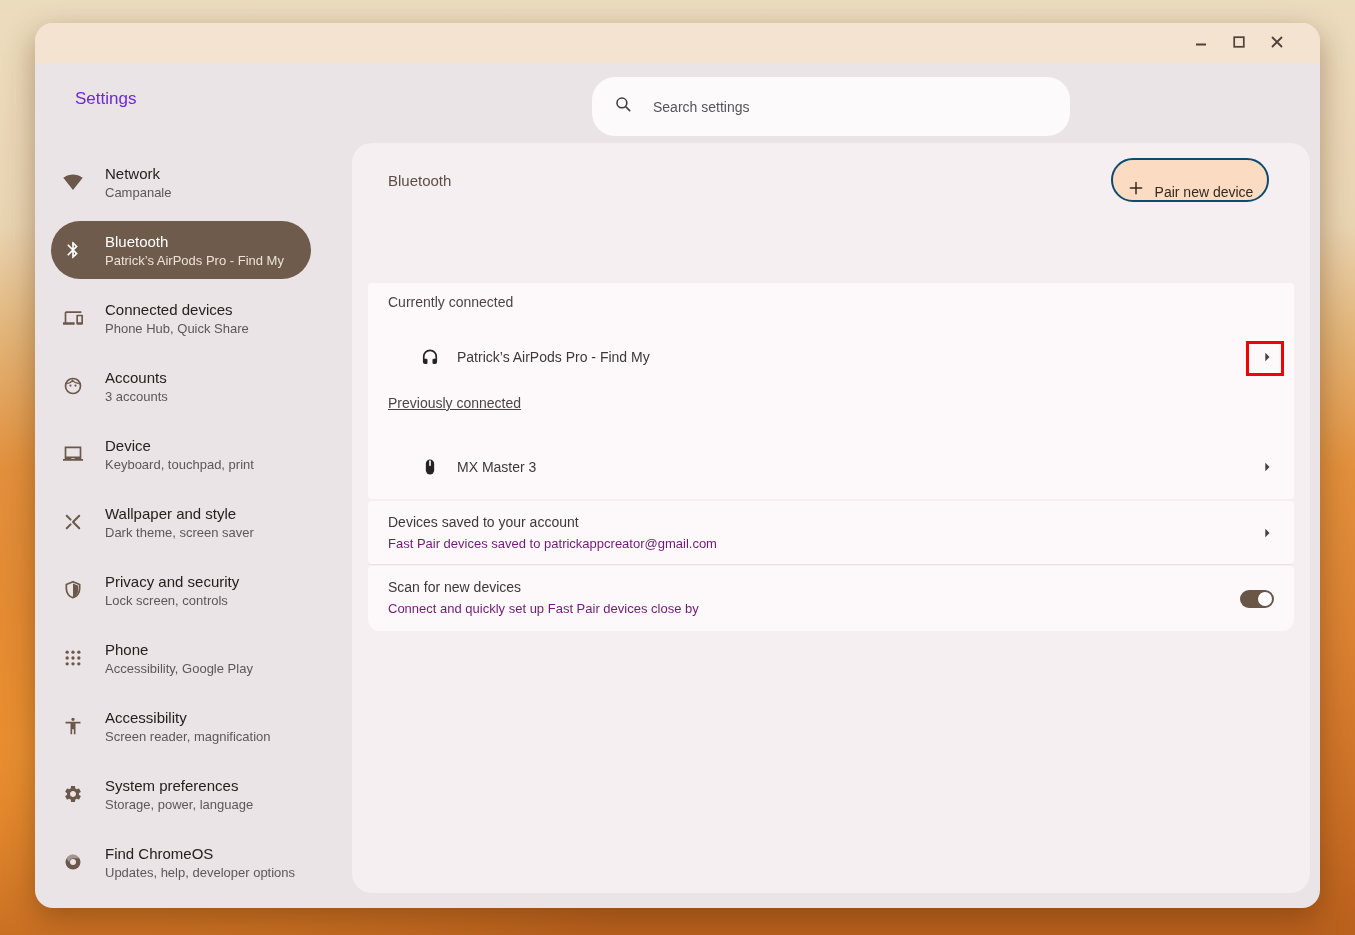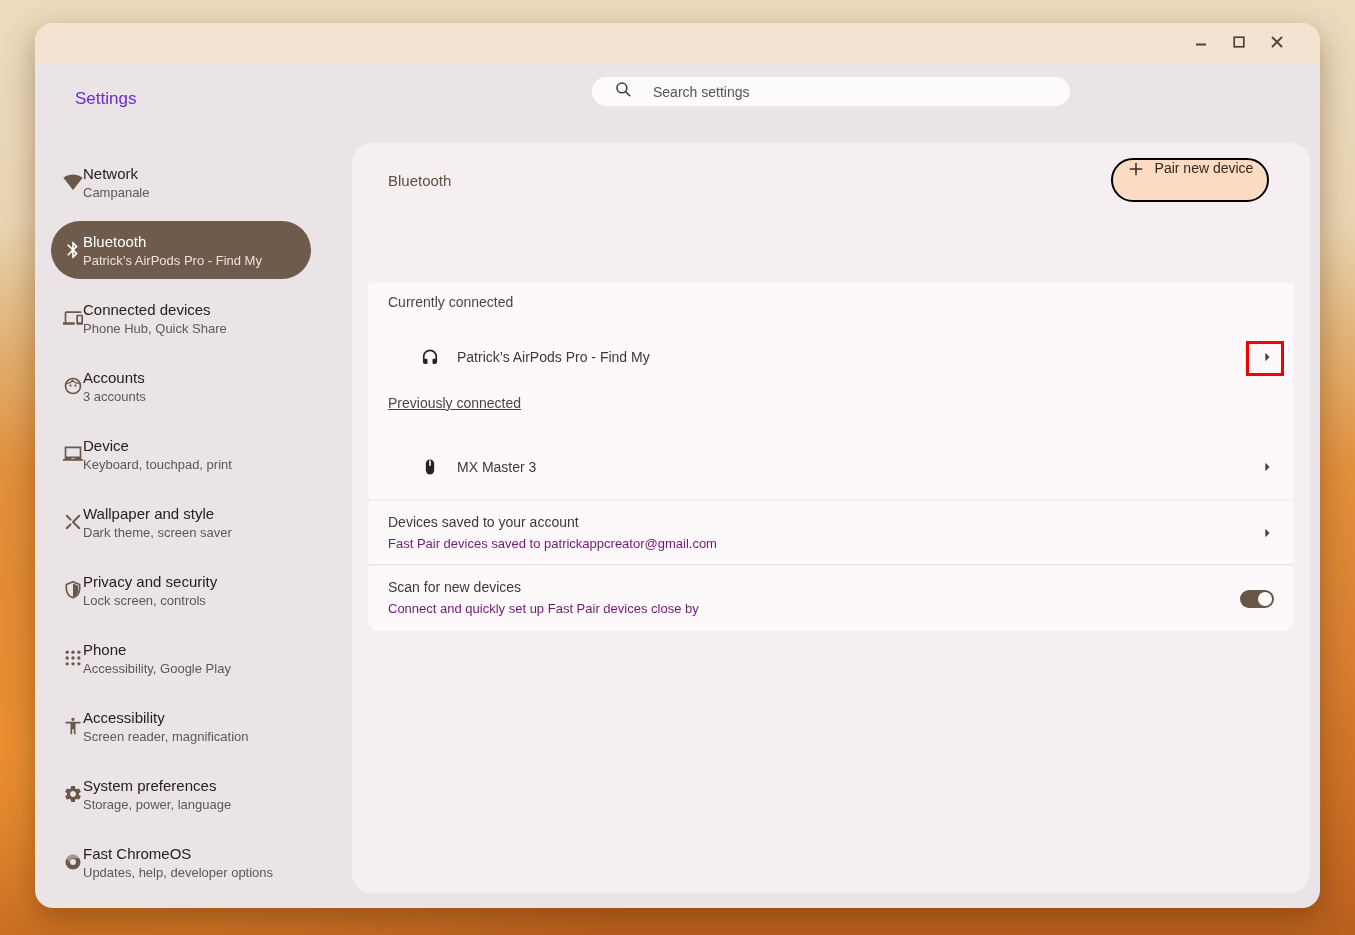--- a/index.html
+++ b/index.html
@@ -20,50 +20,50 @@
   }
   .titlebar{
     position:absolute; left:0; top:0; right:0; height:40px; background:#F4E3D1;
     display:flex; justify-content:flex-end; align-items:center; padding-right:26px; gap:4px;
   }
   .winbtn{ width:34px; height:34px; border:none; background:transparent; display:flex; align-items:center; justify-content:center; color:#4e4238; cursor:pointer; }
 
   .app-title{ position:absolute; left:40px; top:66px; font-size:17px; color:#6d28d9; }
 
   .search-pill{
-    position:absolute; left:557px; top:54px; width:478px; height:29px;
+    position:absolute; left:557px; top:54px; width:478px; height:59px;
     background:#FDFAFB; border-radius:23px; display:flex; align-items:center; padding:0 16px 0 22px; gap:20px;
   }
   .search-pill svg{ flex:0 0 auto; color:#3c3c3c; }
   .search-input{ flex:1; border:none; outline:none; background:transparent; font-size:14px; color:#202124; font-family:"Liberation Sans",sans-serif; }
   .search-input::placeholder{ color:#55535a; opacity:1; }
 
   
   .sidebar{ position:absolute; left:16px; top:125px; width:260px; }
-  .nav-item{ position:relative; height:68px; display:flex; align-items:center; padding-left:12px; border-radius:34px; cursor:pointer; }
+  .nav-item{ position:relative; height:68px; display:flex; align-items:center; padding-left:12px; gap:22px; border-radius:34px; cursor:pointer; }
   .nav-item.selected{ background:#6F5B4B; height:58px; margin:5px 0; }
   .nav-icon{ width:20px; height:20px; color:#6b584a; display:flex; }
   .nav-icon svg{ width:20px; height:20px; }
   .nav-item.selected .nav-icon{ color:#ffffff; }
   .nav-text{ display:flex; flex-direction:column; gap:3px; }
   .nav-title{ font-size:15px; color:#26201d; }
   .nav-sub{ font-size:13px; color:#5d5759; }
   .nav-item.selected .nav-title{ color:#ffffff; }
   .nav-item.selected .nav-sub{ color:#ece2da; }
 
   
   .panel{
     position:absolute; left:317px; top:120px; width:958px; height:750px;
     background:#F5EFF2; border-radius:20px;
   }
   .panel-header-label{ position:absolute; left:36px; top:29px; font-size:15px; color:#5c4e46; }
   .pair-btn{
     position:absolute; left:759px; top:15px; width:158px; height:44px;
-    background:#FBDCC3; border:2px solid #000000; border-radius:22px;
-    display:flex; align-items:flex-start; justify-content:center; gap:10px;
+    background:#FBDCC3; border:2px solid #0c4a6e; border-radius:22px;
+    display:flex; align-items:flex-end; justify-content:center; gap:10px;
     font-size:14px; color:#35291f; cursor:pointer; font-family:"Liberation Sans",sans-serif;
   }
 
   .card{ position:absolute; left:16px; width:926px; background:#FDF9FB; }
   .card-on{ top:73px; height:64px; border-radius:12px 12px 4px 4px; }
   .card-devices{ top:140px; height:216px; border-radius:4px; }
   .card-saved{ top:358px; height:64px; border-radius:4px; border-bottom:1px solid #E9E1E4; }
   .card-scan{ top:423px; height:65px; border-radius:4px 4px 12px 12px; }
 
   .row-label-inline{ position:absolute; left:20px; font-size:14px; color:#45403e; }
@@ -270,21 +270,21 @@
 
       <div class="nav-item">
         <span class="nav-icon">
           <svg viewBox="0 0 24 24">
               <circle cx="12" cy="12" r="9" fill="currentColor"></circle>
               <path d="M12 2.9a9.1 9.1 0 0 0-7.9 4.6l3.6 5.3A4.6 4.6 0 0 1 12 7.4h8.7A9.1 9.1 0 0 0 12 2.9z" fill="#EAE4E7" opacity="0.45"></path>
               <circle cx="12" cy="12" r="3.6" fill="#EAE4E7"></circle>
             </svg>
         </span>
         <span class="nav-text">
-          <span class="nav-title">Fast ChromeOS</span>
+          <span class="nav-title">Find ChromeOS</span>
           <span class="nav-sub">Updates, help, developer options</span>
         </span>
       </div>
 
     </nav>
 
     <section class="panel">
 
       <div class="panel-header-label">Bluetooth</div>
 

